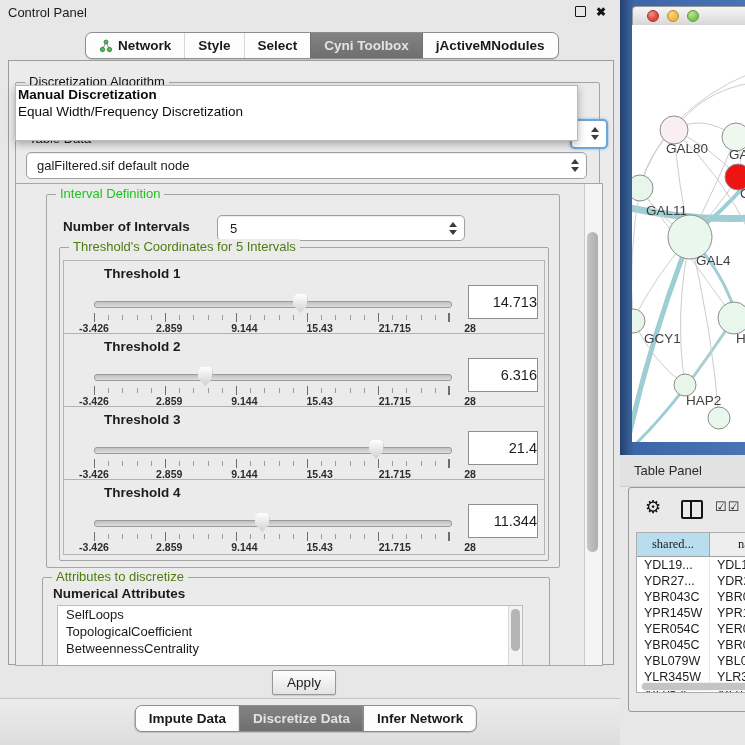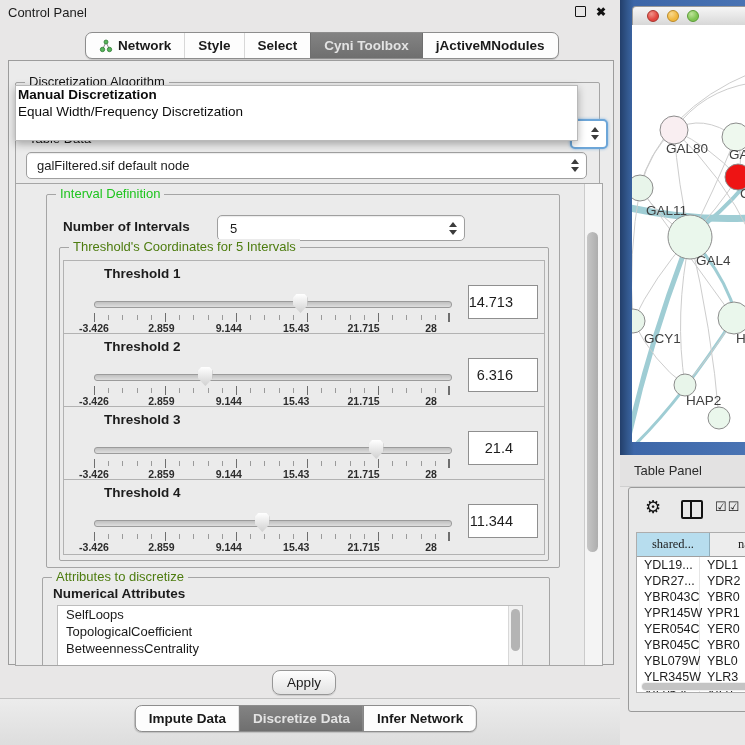--- a/index.html
+++ b/index.html
@@ -74,36 +74,36 @@
     background:linear-gradient(#c0c0c0,#dedede);border:1px solid #9b9b9b;border-radius:3px;}
   .slider-thumb{position:absolute;top:-8px;width:15px;height:19px;transform:translateX(-50%);
     background:linear-gradient(#ffffff,#d0d0d0);
     clip-path:polygon(22% 0,78% 0,100% 20%,100% 58%,50% 100%,0 58%,0 20%);
     filter:drop-shadow(0 0 1px #7d7d7d);}
   .ticks{position:absolute;left:30px;top:52px;width:356px;height:9px;}
   .ticks .minor{position:absolute;left:0;top:2px;width:100%;height:5px;
     background:repeating-linear-gradient(90deg,#9a9a9a 0 1px,transparent 1px 14.2px);}
   .ticks .major{position:absolute;left:0;top:0;width:100%;height:9px;
     background:repeating-linear-gradient(90deg,#6e6e6e 0 1px,transparent 1px 70.9px);}
-  .tick-labels{position:absolute;left:30px;top:60px;width:337px;height:12px;}
+  .tick-labels{position:absolute;left:30px;top:60px;width:376px;height:12px;}
   .tick-label{position:absolute;transform:translateX(-50%);font-size:10.5px;font-weight:bold;color:#2c2c2c;white-space:nowrap;top:1px;}
   .value-box{position:absolute;right:6px;top:24px;width:70px;height:34px;background:#fff;
     border:1px solid #8f8f8f;display:flex;align-items:center;justify-content:flex-end;
-    padding-right:24px;font-size:14.5px;box-sizing:border-box;}
+    padding-right:0;font-size:14.5px;box-sizing:border-box;}
 
   .attr-group{left:26px;top:393px;width:506px;height:150px;}
   .attr-subtitle{position:absolute;left:10px;top:8px;font-size:13.5px;font-weight:bold;}
   .attr-list{position:absolute;left:14px;top:27px;width:464px;height:110px;background:#fff;
     border:1px solid #bdbdbd;overflow:hidden;}
   .attr-item{font-size:13px;line-height:17px;padding-left:8px;color:#1a1a1a;white-space:nowrap;}
   .attr-list .list-scrollbar{position:absolute;right:0;top:0;bottom:0;width:13px;background:#f2f2f2;border-left:1px solid #d8d8d8;}
   .attr-list .list-scrollbar .thumb{position:absolute;left:2px;top:3px;width:9px;height:42px;background:#b4b4b4;border-radius:5px;}
 
   .apply-btn{position:absolute;left:272px;top:670px;width:62px;height:23px;
-    background:linear-gradient(#fefefe,#e3e3e3);border:1px solid #979797;border-radius:8px;
+    background:linear-gradient(#fefefe,#e3e3e3);border:1px solid #979797;border-radius:2px;
     font-size:13.5px;display:flex;align-items:center;justify-content:center;box-shadow:0 1px 1px rgba(0,0,0,.12);}
 
   .bottom-strip{position:absolute;left:0;top:698px;width:620px;height:47px;
     background:linear-gradient(#ececec,#dddddd);border-top:1px solid #c2c2c2;}
   .bottom-tabbar{position:absolute;left:306px;top:6px;transform:translateX(-50%);height:25px;display:flex;
     background:#fdfdfd;border:1px solid #8d8d8d;border-radius:7px;overflow:hidden;box-shadow:0 1px 1px rgba(0,0,0,.15);}
 
   
   .net-window{position:absolute;left:620px;top:0;width:130px;height:455px;
     background:linear-gradient(90deg,#233f6b 0px,#33598f 8px,#3c66a8 14px,#4a74b4 100%);}
@@ -128,21 +128,21 @@
   .split-icon:after{content:"";position:absolute;left:7px;top:0;width:2px;height:15px;background:#141414;}
   .checks-icon{position:absolute;left:86px;top:7px;font-size:13px;color:#141414;letter-spacing:1px;}
   .tp-table{position:absolute;left:7px;top:44px;right:-40px;bottom:18px;background:#fff;border:1px solid #adadad;overflow:hidden;}
   .tp-header{display:flex;height:23px;border-bottom:1px solid #9f9f9f;}
   .tp-th{font-size:12.5px;display:flex;align-items:center;justify-content:center;box-sizing:border-box;font-family:Liberation Serif, serif;}
   .tp-th.col1{width:73px;background:#b7ddee;border-right:1px solid #8faebc;}
   .tp-th.col2{flex:1;background:#ededed;justify-content:flex-start;padding-left:28px;}
   .tp-rows{overflow:hidden;height:140px;}
   .tp-row{display:flex;height:16px;}
   .tp-td{font-size:12.5px;line-height:16px;white-space:nowrap;box-sizing:border-box;}
-  .tp-td.col1{width:63px;padding-left:7px;border-right:1px solid #e6e6e6;}
+  .tp-td.col1{width:73px;padding-left:7px;border-right:1px solid #e6e6e6;}
   .tp-td.col2{flex:1;padding-left:7px;}
   .h-scrollbar{position:absolute;left:4px;right:6px;bottom:4px;height:9px;background:#f0f0f0;border-radius:5px;}
   .h-scrollbar .thumb{position:absolute;left:1px;top:1px;height:7px;width:96%;background:#c4c4c4;border-radius:4px;}
 
   .net-tab-icon{width:14px;height:14px;}
 </style>
 </head>
 <body>
 
 <div class="left-pane">

